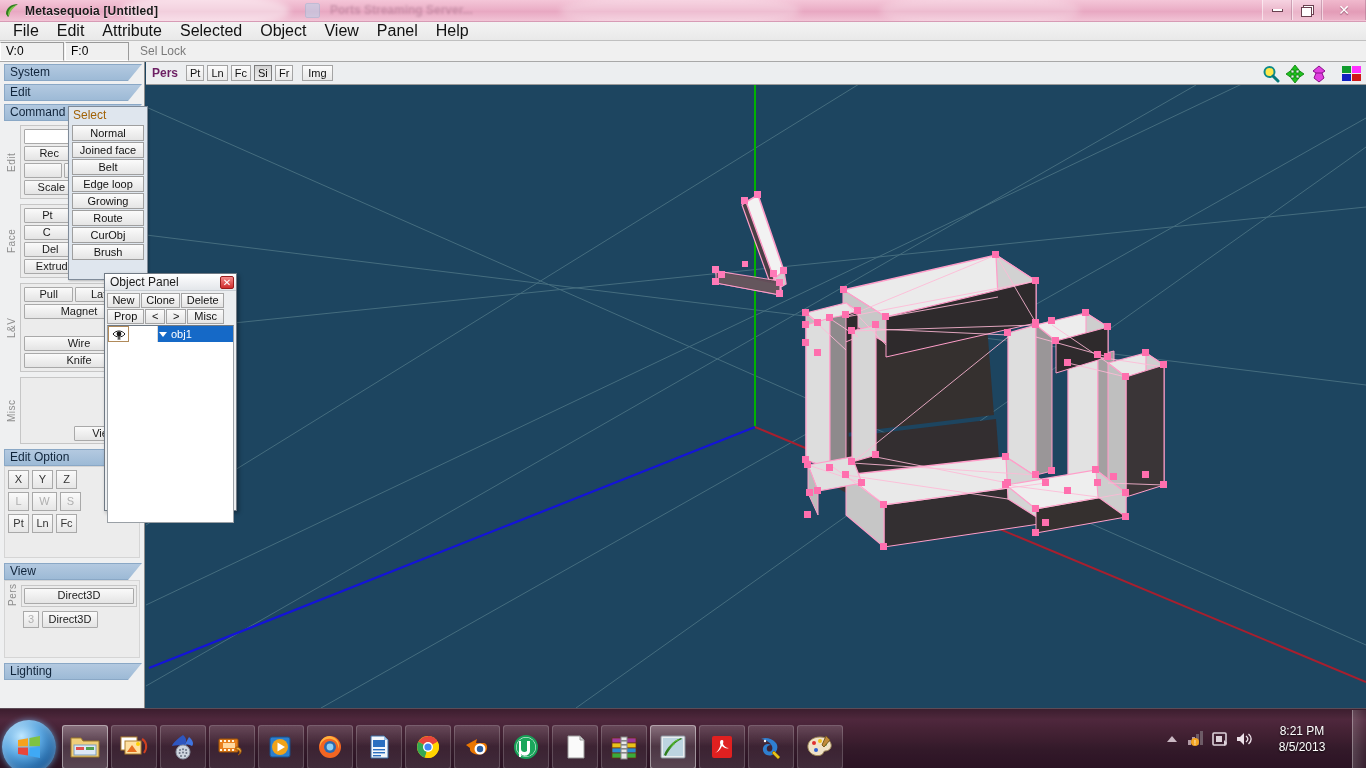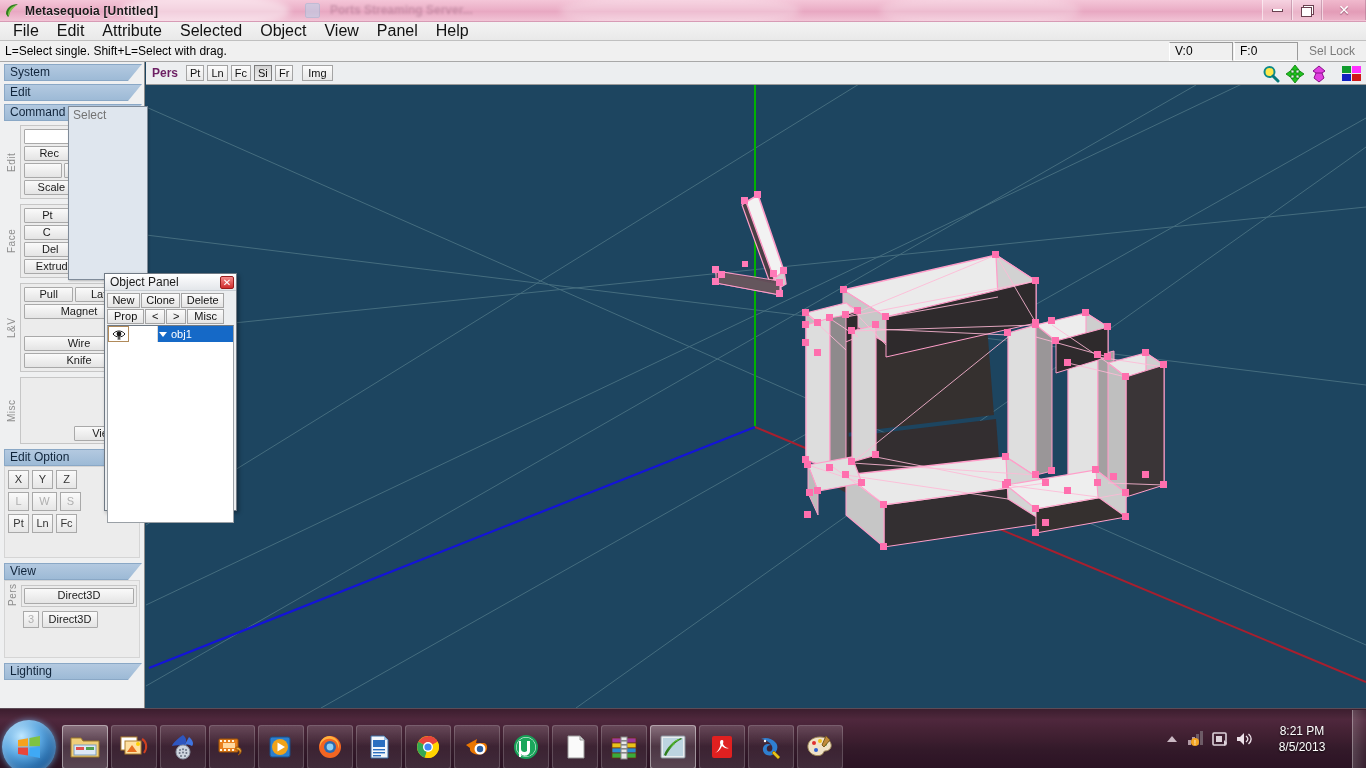--- a/index.html
+++ b/index.html
@@ -140,21 +140,21 @@
 
   
   #select-panel{
     position:absolute; left:68px; top:106px; width:80px; height:174px;
     background:#dfe6ee; border:1px solid #7f8b99;
     box-shadow:1px 1px 2px rgba(0,0,0,.25);
     z-index:40;
   }
   #select-panel .sp-title{
     height:18px; line-height:17px; padding-left:4px;
-    font-size:12px; color:#737373; background:#dfe6ee;
+    font-size:12px; color:#a16207; background:#dfe6ee;
   }
   #select-panel .sp-list{ padding:0 3px; }
   #select-panel .sp-btn{
     height:16px; line-height:14px; margin-bottom:1px;
     font-size:11px; text-align:center; color:#111;
     background:linear-gradient(to bottom,#fbfbfb,#e5e5e5);
     border:1px solid #9f9f9f;
   }
 
   
@@ -300,21 +300,20 @@
   <div class="mi">Edit</div>
   <div class="mi">Attribute</div>
   <div class="mi">Selected</div>
   <div class="mi">Object</div>
   <div class="mi">View</div>
   <div class="mi">Panel</div>
   <div class="mi">Help</div>
 </div>
 
 <div id="statusbar">
-  <div id="status-msg">L=Select single.  Shift+L=Select with drag.</div>
   <div class="statfield" id="stat-v">V:0</div>
   <div class="statfield" id="stat-f">F:0</div>
   <div class="statfield" id="stat-lock">Sel Lock</div>
 </div>
 
 <div id="sidebar">
 
   <div class="sec-head">System</div>
   <div class="sec-head" style="margin-top:3px;">Edit</div>
   <div class="sec-head" style="margin-top:3px;">Command</div>
@@ -418,20 +417,30 @@
       <div class="sqbtn off" style="width:16px;height:17px;line-height:15px;">3</div>
       <div class="mqbtn" style="flex:0 0 56px;height:17px;line-height:15px;">Direct3D</div>
     </div>
   </div>
 
   <div class="sec-head" style="margin-top:5px;">Lighting</div>
 </div>
 
 <div id="select-panel">
   <div class="sp-title">Select</div>
+  <div class="sp-list">
+    <div class="sp-btn">Normal</div>
+    <div class="sp-btn">Joined face</div>
+    <div class="sp-btn">Belt</div>
+    <div class="sp-btn">Edge loop</div>
+    <div class="sp-btn">Growing</div>
+    <div class="sp-btn">Route</div>
+    <div class="sp-btn">CurObj</div>
+    <div class="sp-btn">Brush</div>
+  </div>
 </div>
 
 <div id="object-panel">
   <div class="op-title">
     <span>Object Panel</span>
     <div id="op-close">✕</div>
   </div>
   <div class="op-toolbar">
     <div class="op-row">
       <div class="op-btn">New</div>

